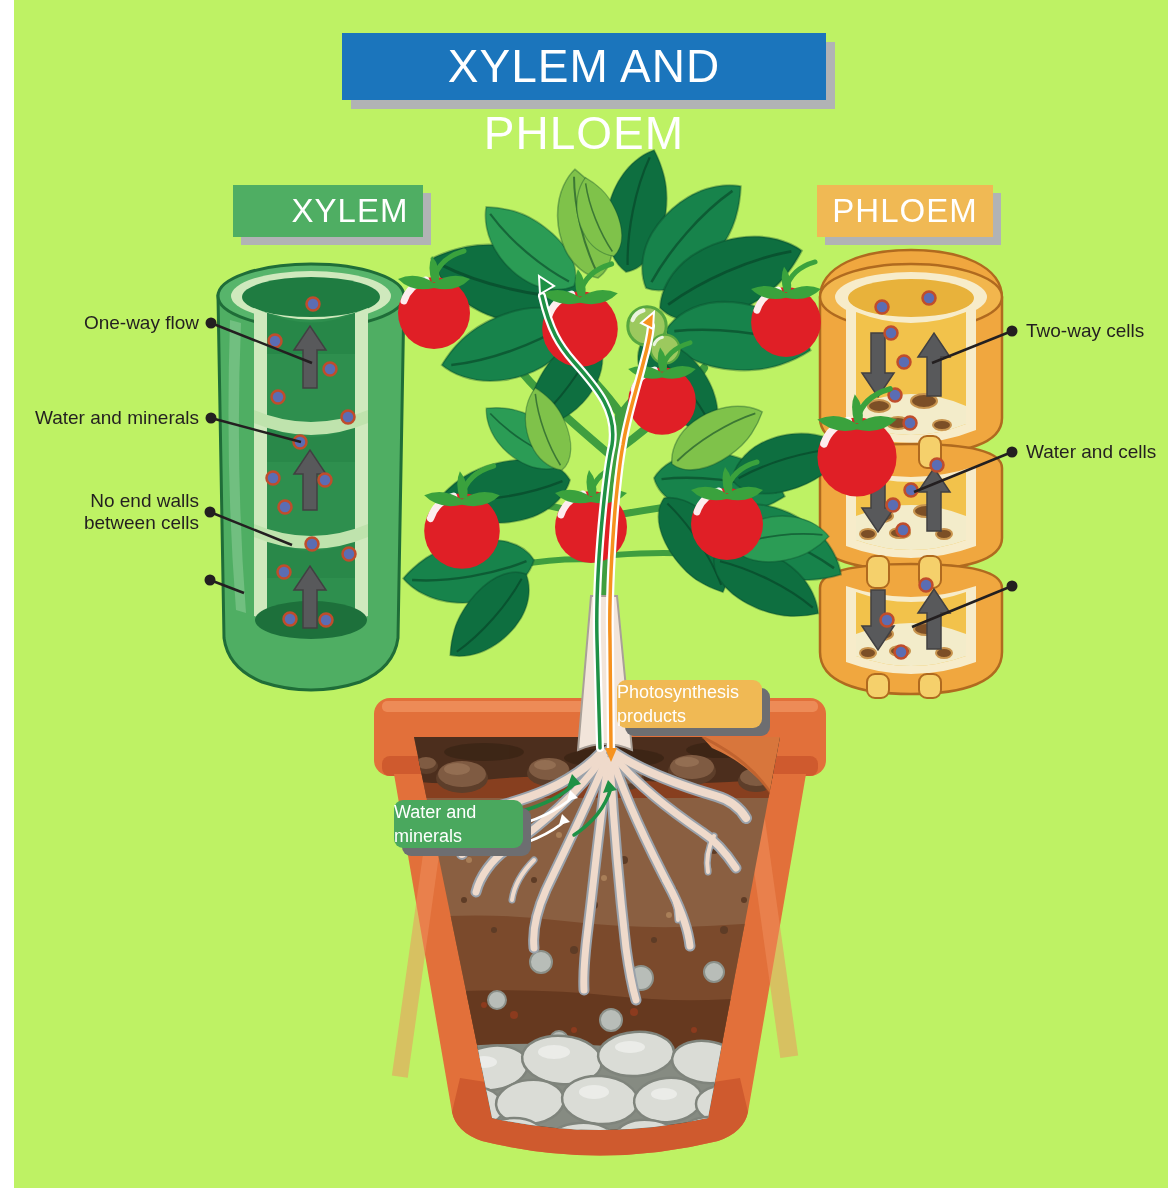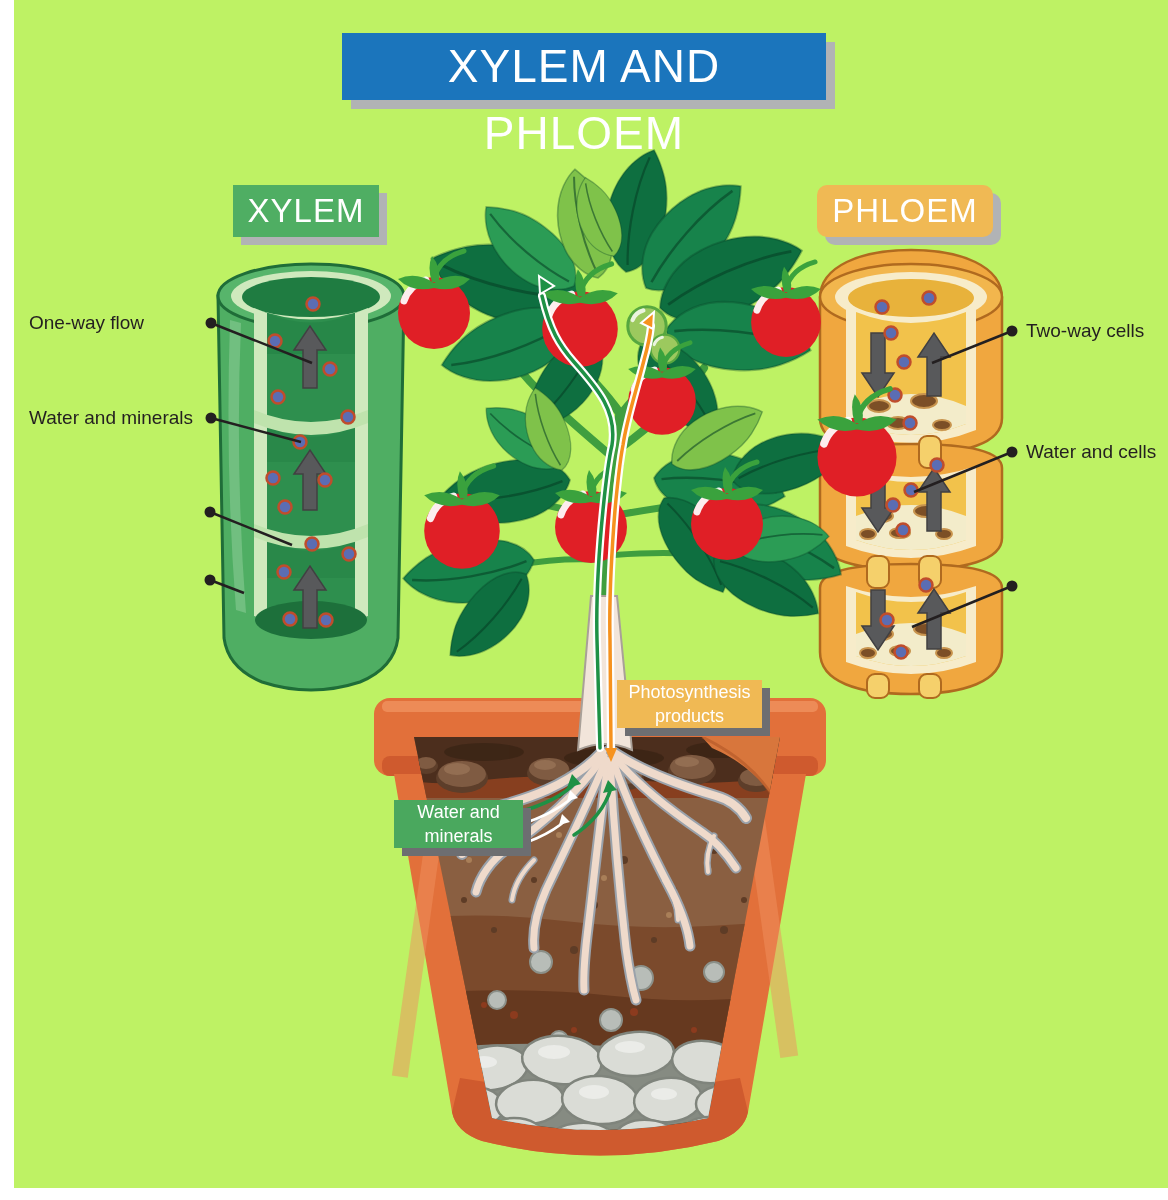--- a/index.html
+++ b/index.html
@@ -4,27 +4,27 @@
 <style>
   html,body{margin:0;padding:0;background:#ffffff;}
   #stage{position:relative;width:1168px;height:1188px;background:#bef264;overflow:hidden;
          font-family:"Liberation Sans", sans-serif;margin-left:14px;}
   #art{position:absolute;left:0;top:0;}
   .banner{position:absolute;left:328px;top:33px;width:484px;height:67px;background:#1b75bc;
           color:#ffffff;font-size:46px;line-height:67px;text-align:center;letter-spacing:1px;
           box-shadow:9px 9px 0 #b1b3b5;}
   .hdr{position:absolute;color:#ffffff;text-align:center;font-size:33px;line-height:52px;
        letter-spacing:1px;box-shadow:8px 8px 0 #b1b3b5;}
-  .hdr-xylem{left:219px;top:185px;width:146px;height:52px;background:#4fae63;}
-  .hdr-phloem{left:803px;top:185px;width:176px;height:52px;background:#f0b954;border-radius:10px;}
+  .hdr-xylem{left:219px;top:185px;width:146px;height:52px;background:#4fae63;padding-left:44px;}
+  .hdr-phloem{left:803px;top:185px;width:176px;height:52px;background:#f0b954;}
   .side-label{position:absolute;font-size:19px;line-height:22px;color:#231f20;white-space:pre-line;}
-  .lab-left{left:15px;width:170px;text-align:left;}
+  .lab-left{left:15px;width:170px;text-align:right;}
   .lab-right{left:1012px;width:156px;text-align:left;}
-  .flow-box{position:absolute;color:#ffffff;text-align:center;font-size:18px;line-height:24px;
-            white-space:pre-line;box-shadow:8px 8px 0 #6d6e71;}
+  .flow-box{position:absolute;color:#ffffff;text-align:left;font-size:18px;line-height:24px;
+            white-space:pre-line;box-shadow:8px 8px 0 #6d6e71;border-radius:9px;}
   .fb-photo{left:603px;top:680px;width:145px;height:48px;background:#f0b954;}
   .fb-water{left:380px;top:800px;width:129px;height:48px;background:#4aa85e;}
 </style>
 </head>
 <body>
 
 <div id="stage">
 
 <svg id="art" width="1168" height="1200" viewBox="0 0 1168 1200">
   <defs>
@@ -419,20 +419,22 @@
   </g>
 </svg>
 
 <div class="banner">XYLEM AND PHLOEM</div>
 
 <div class="hdr hdr-xylem">XYLEM</div>
 <div class="hdr hdr-phloem">PHLOEM</div>
 
 <div class="side-label lab-left" style="top:312px">One-way flow</div>
 <div class="side-label lab-left" style="top:407px">Water and minerals</div>
+<div class="side-label lab-left" style="top:490px">No end walls
+between cells</div>
 
 <div class="side-label lab-right" style="top:320px">Two-way cells</div>
 <div class="side-label lab-right" style="top:441px">Water and cells</div>
 
 <div class="flow-box fb-photo">Photosynthesis
 products</div>
 <div class="flow-box fb-water">Water and
 minerals</div>
 
 </div>

